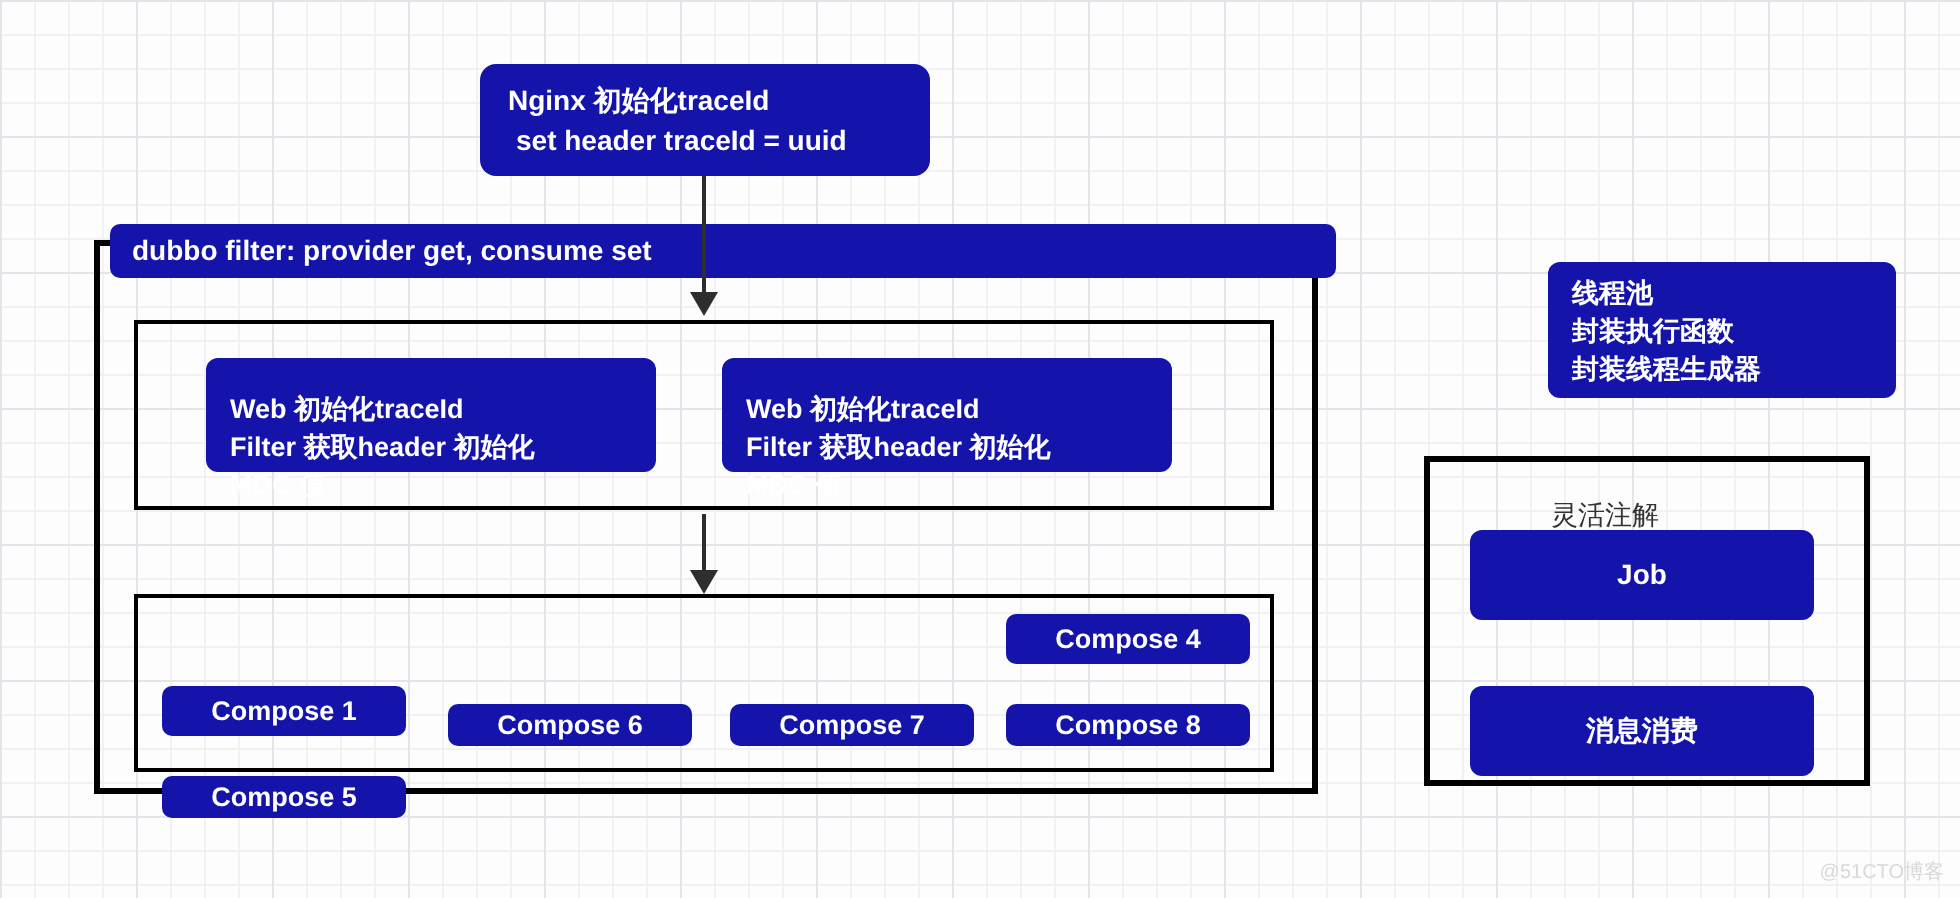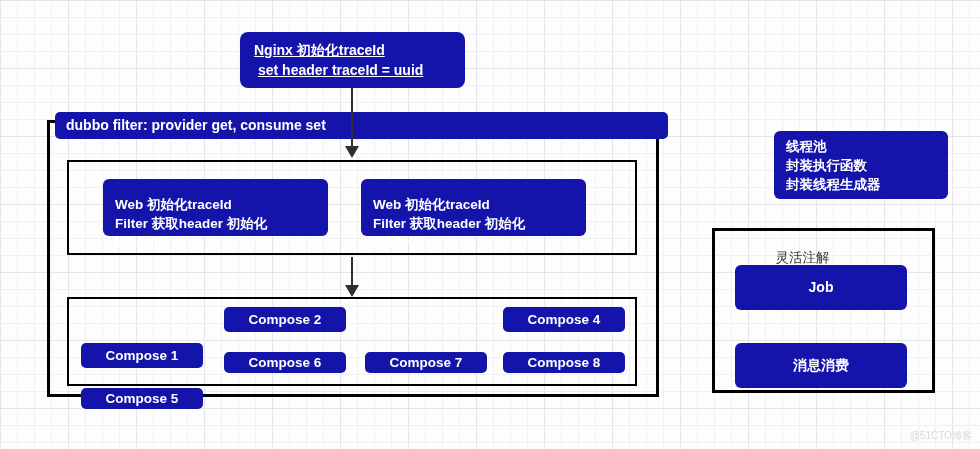--- a/index.html
+++ b/index.html
@@ -44,21 +44,20 @@
     border-right: 7px solid transparent;
     border-top: 12px solid #2e2e2e;
     z-index: 6;
   }
   
   .nginx-box {
     left: 240px; top: 32px; width: 225px; height: 56px;
     border-radius: 8px;
     font-size: 14px; line-height: 20px;
     padding: 8px 6px 0 14px;
-    text-decoration: underline;
   }
   .nginx-box .l2 { padding-left: 4px; }
   
   .dubbo-bar {
     left: 55px; top: 112px; width: 613px; height: 27px;
     border-radius: 5px;
     font-size: 14px; line-height: 26px;
     padding-left: 11px;
     z-index: 4;
   }
@@ -146,21 +145,20 @@
     <div>Filter 获取header 初始化</div>
     <div>MDC 值</div>
   </div>
 
   <div class="vline" style="left:351px; top:257px; height:28px;"></div>
   <div class="arrowhead" style="left:345px; top:285px;"></div>
 
   <div class="outline thin compose-container"></div>
 
   <div class="node compose-btn r1 cx1">Compose 1</div>
-  <div class="node compose-btn r1 cx2">Compose 2</div>
   <div class="node compose-btn r1 cx4">Compose 4</div>
   <div class="node compose-btn r2 cx1">Compose 5</div>
   <div class="node compose-btn r2 cx2">Compose 6</div>
   <div class="node compose-btn r2 cx3">Compose 7</div>
   <div class="node compose-btn r2 cx4">Compose 8</div>
 
   <div class="node threadpool-box">
     <div>线程池</div>
     <div>封装执行函数</div>
     <div>封装线程生成器</div>

